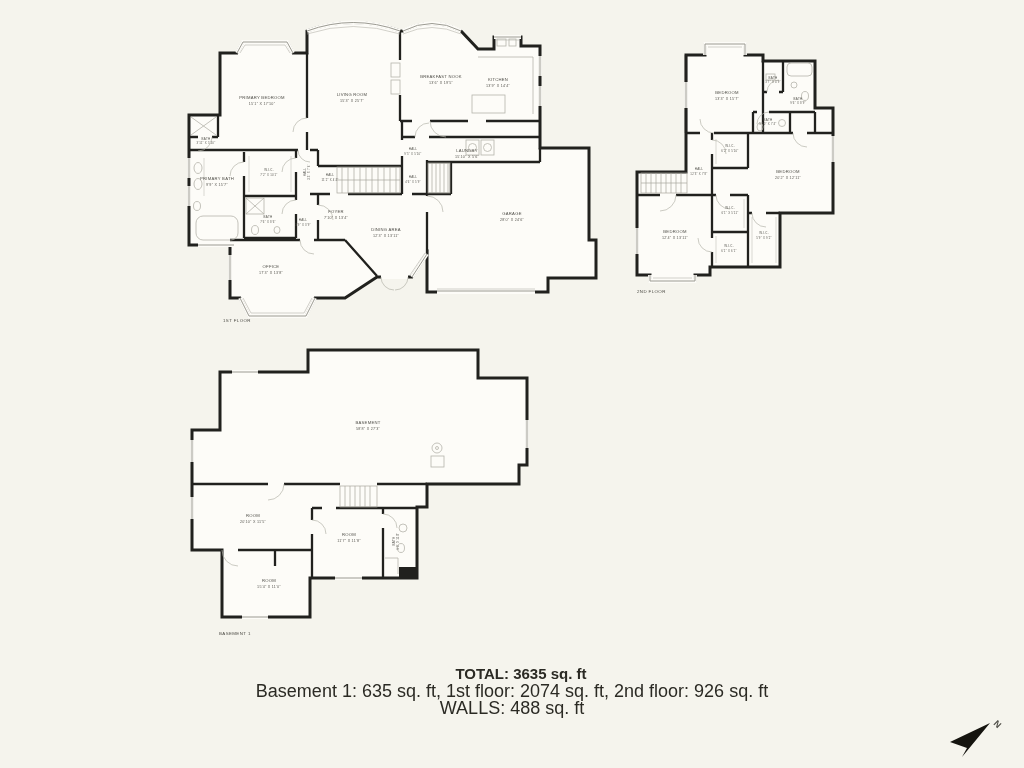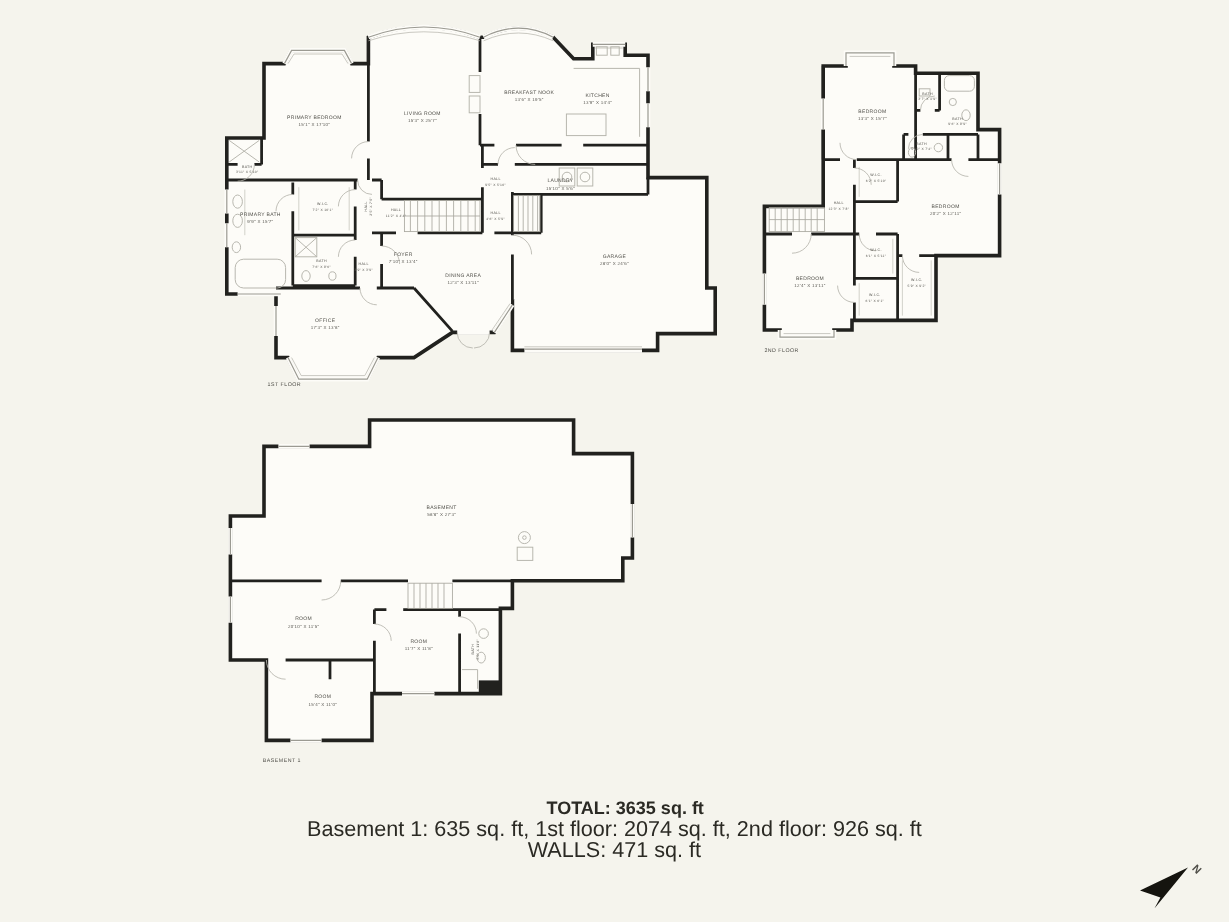--- a/index.html
+++ b/index.html
@@ -361,14 +361,14 @@
   <g>
     <polygon points="990,723 950,742 967,748 962,757" fill="#15140F"></polygon>
     <text x="995" y="725" font-size="9" font-weight="600" fill="#22211C" transform="rotate(45 995 722)">N</text>
   </g>
 </svg>
 </div>
 
 <div class="summary">
   <div class="total">TOTAL: 3635 sq. ft</div>
   <div class="line">Basement 1: 635 sq. ft, 1st floor: 2074 sq. ft, 2nd floor: 926 sq. ft</div>
-  <div class="line">WALLS: 471 sq. ft</div>
+  <div class="line">WALLS: 488 sq. ft</div>
 </div>
 
 </body></html>

